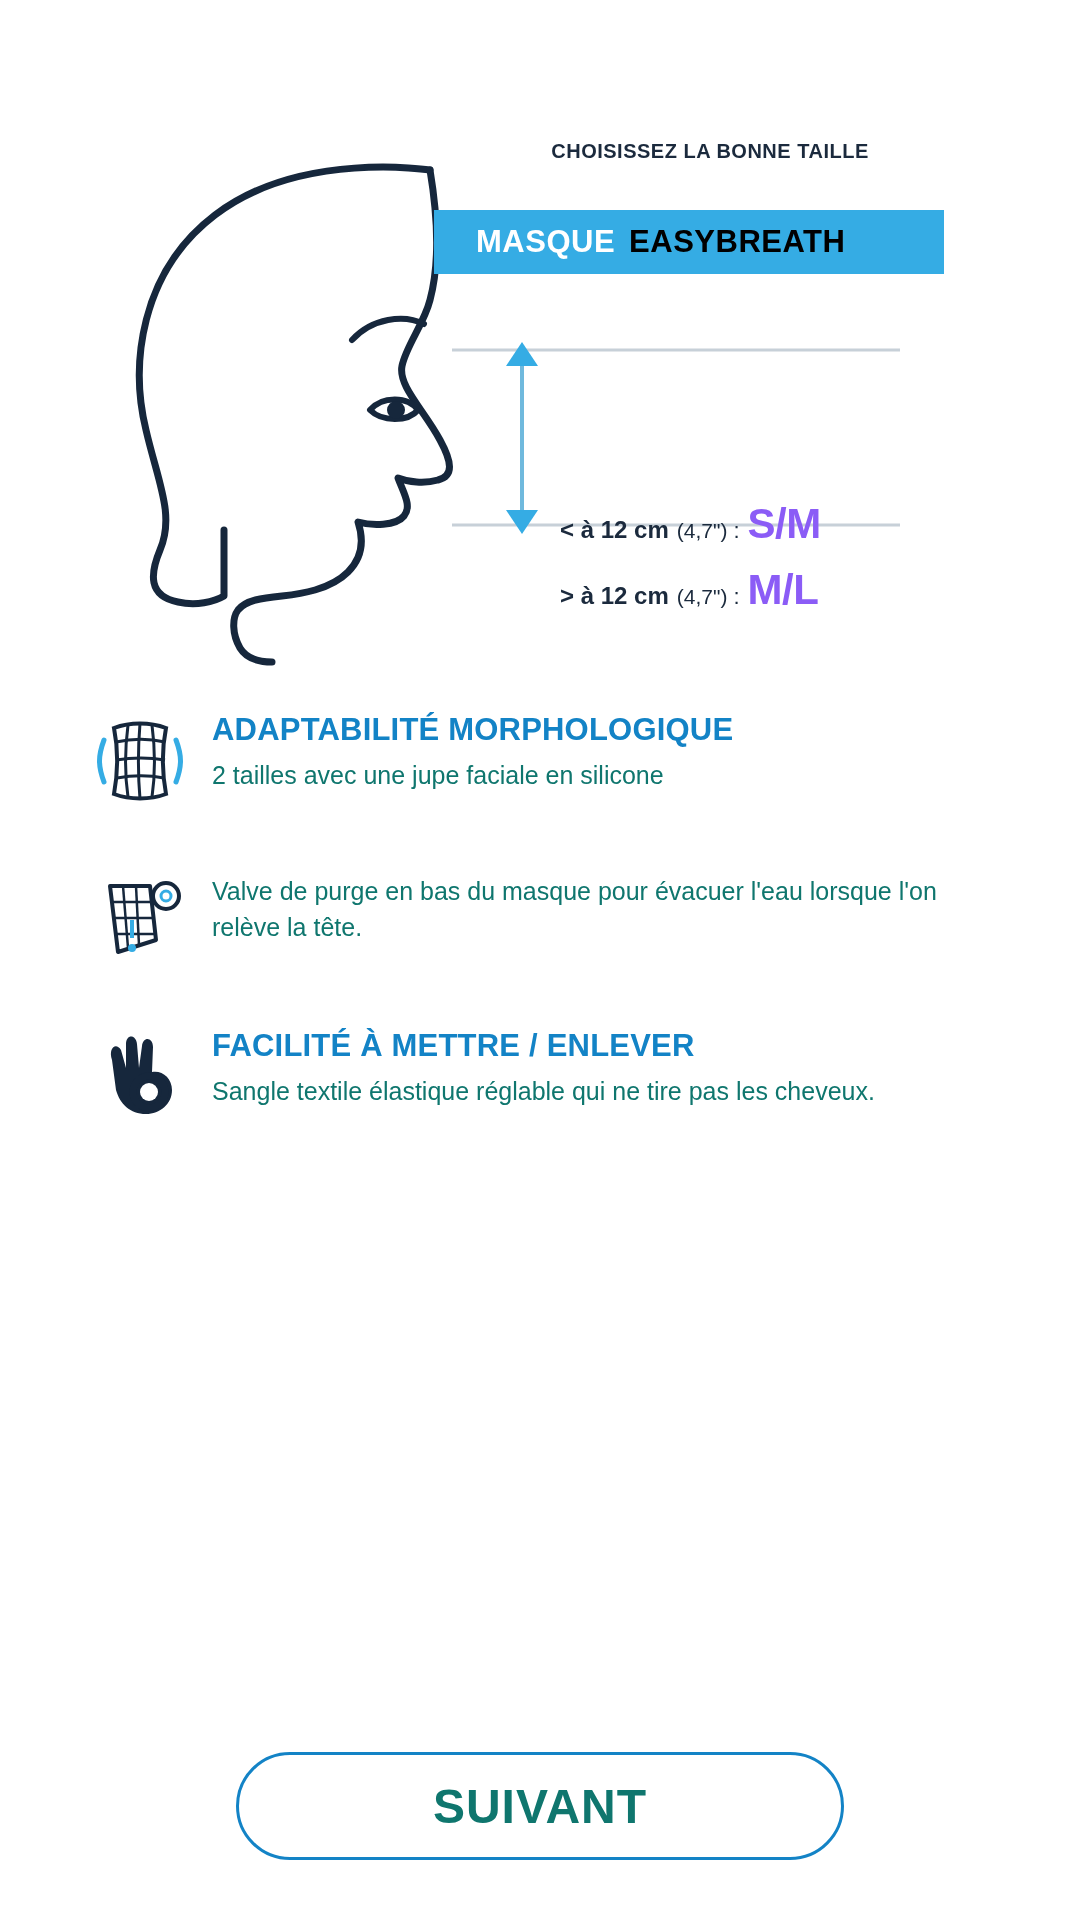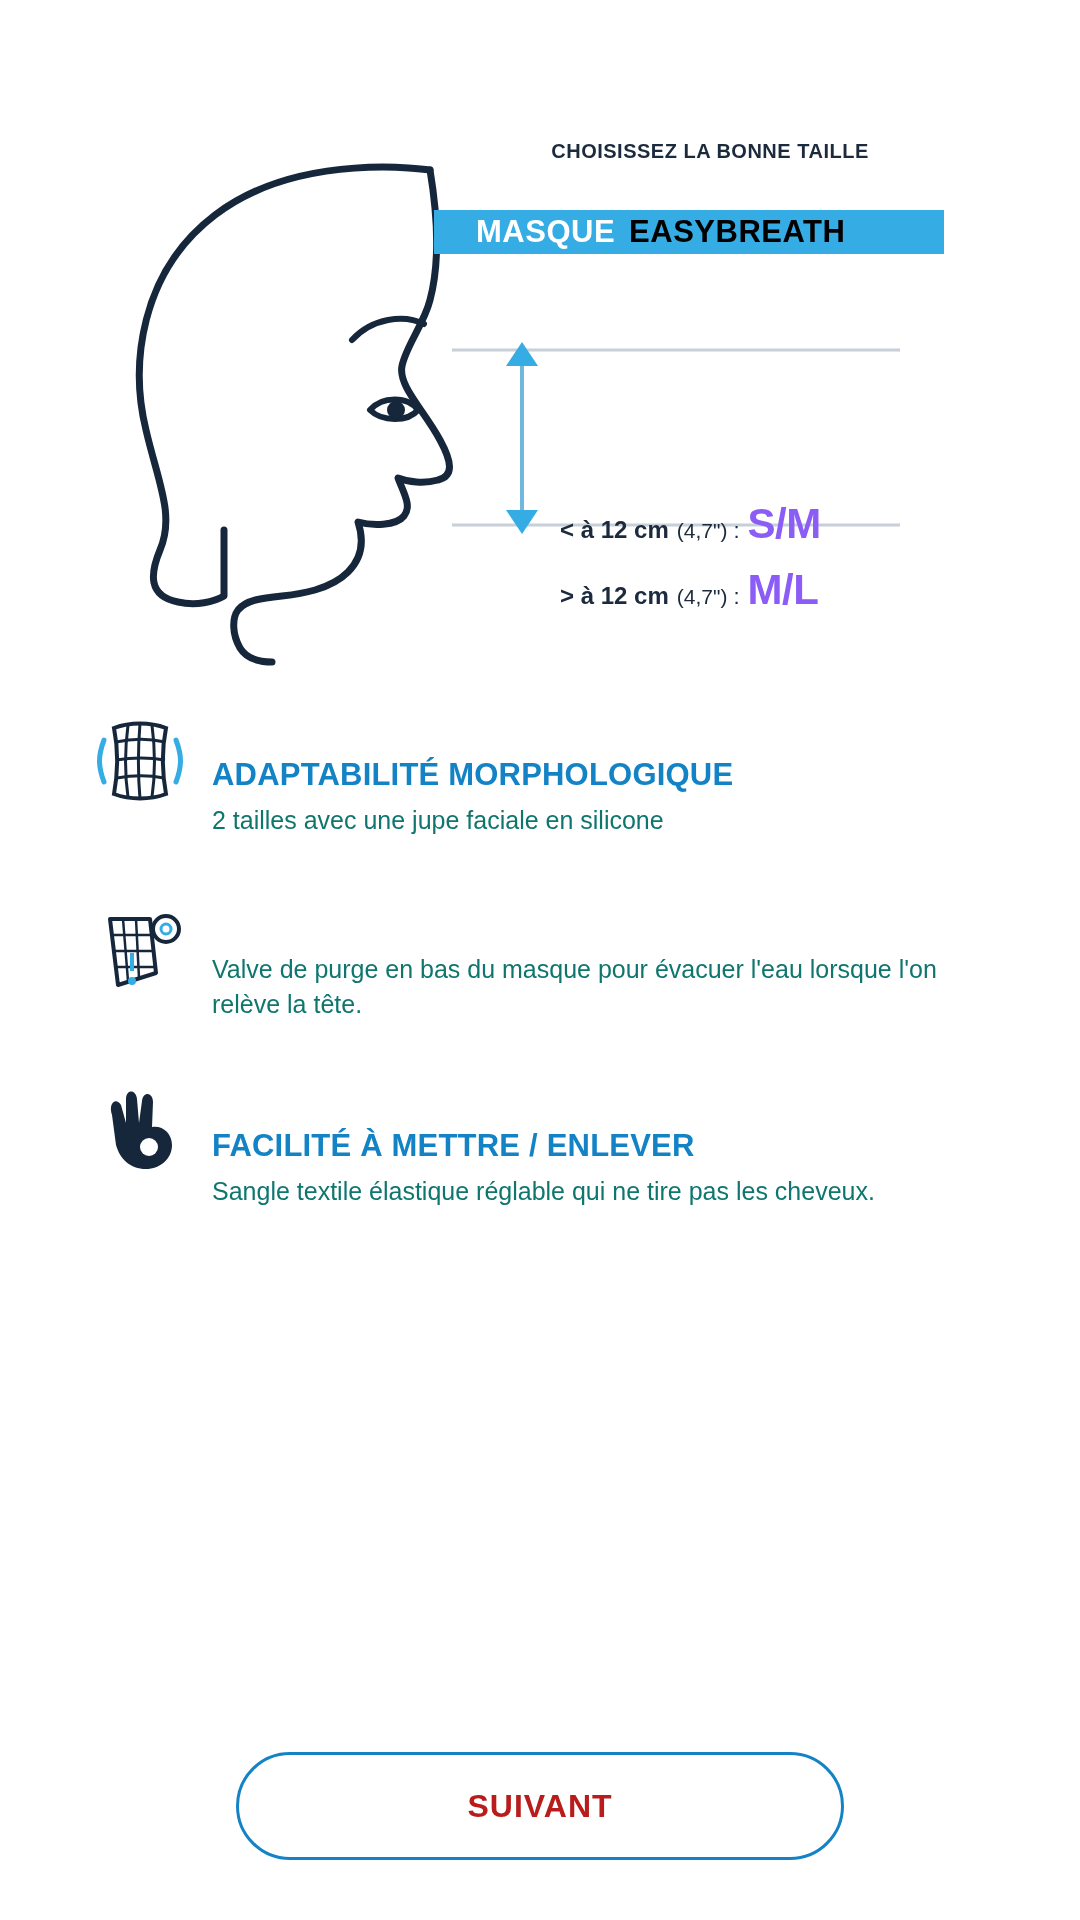--- a/index.html
+++ b/index.html
@@ -52,21 +52,21 @@
     letter-spacing: 0.3px;
     color: #1b2a3d;
     margin-top: 6px;
     white-space: nowrap;
   }
   .hero-band {
     position: absolute;
     left: 434px;
     top: 100px;
     width: 510px;
-    height: 44px;
+    height: 64px;
     background: #35ace4;
     display: flex;
     align-items: center;
   }
   .hero-band .band-word {
     font-size: 31px;
     font-weight: bold;
     color: #ffffff;
     letter-spacing: 0.5px;
     margin-left: 42px;
@@ -132,21 +132,20 @@
     min-width: 96px;
     height: 96px;
     display: flex;
     align-items: flex-start;
     justify-content: center;
     padding-top: 4px;
   }
   .feature-body {
     padding-left: 26px;
     padding-top: 2px;
-    margin-top: 45px;
   }
   .feature-title {
     font-size: 31px;
     font-weight: bold;
     color: #1383c6;
     letter-spacing: 0.2px;
     margin-bottom: 10px;
     white-space: nowrap;
   }
   .feature-desc {
@@ -171,22 +170,22 @@
     width: 1080px;
     display: flex;
     justify-content: center;
   }
   .next-button {
     width: 608px;
     height: 108px;
     border: 3px solid #1383c6;
     border-radius: 54px;
     background: #ffffff;
-    color: #b91c1c;
-    font-size: 32px;
+    color: #0f766e;
+    font-size: 48px;
     font-weight: bold;
     letter-spacing: 1px;
     display: flex;
     align-items: center;
     justify-content: center;
     cursor: pointer;
     font-family: "Liberation Sans", sans-serif;
   }
 </style>
 </head>

